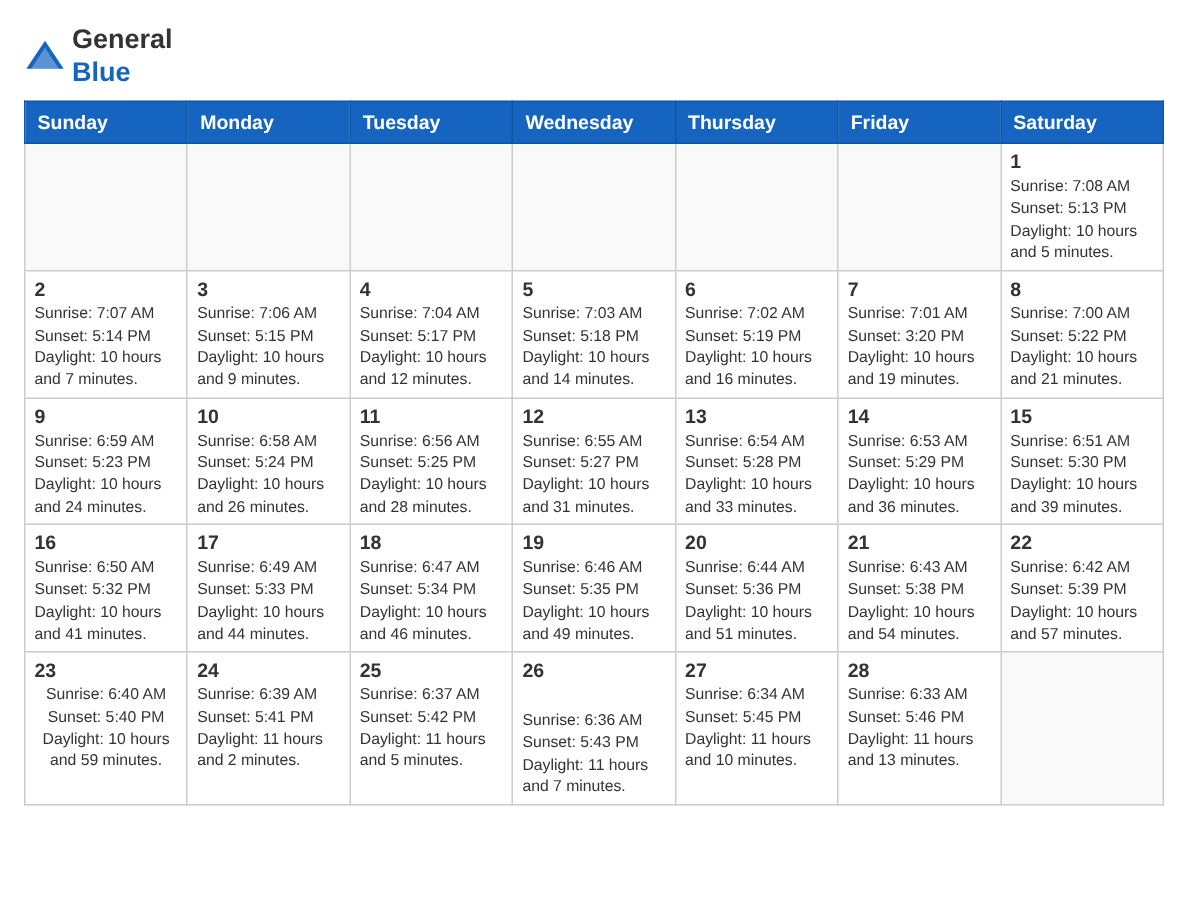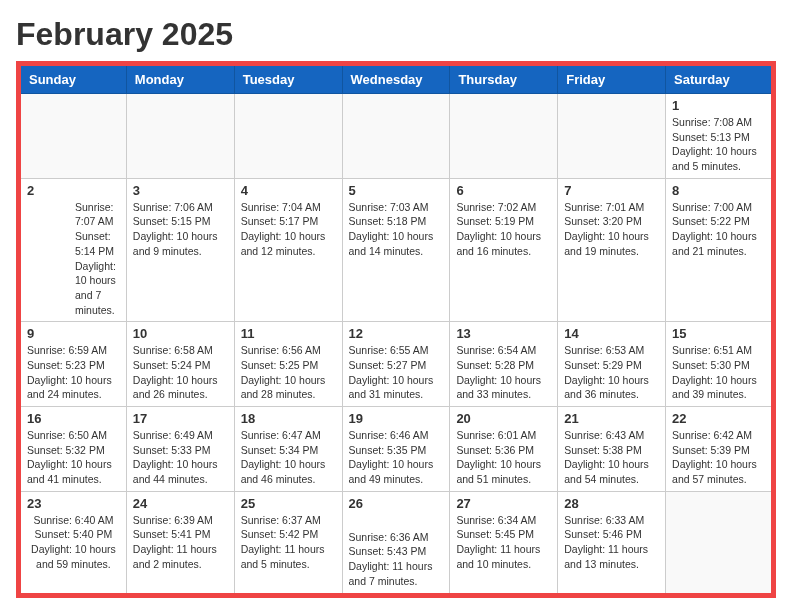--- a/index.html
+++ b/index.html
@@ -40,21 +40,21 @@
       font-weight: bold;
       color: #333;
     }
     .location {
       font-size: 14px;
       color: #555;
     }
     .calendar {
       width: 100%;
       border-collapse: collapse;
-      border: 5px solid #ef4444;
+      border: 1px solid #ef4444;
     }
     .calendar th {
       background-color: #1565c0;
       color: #fff;
       font-size: 13px;
       font-weight: bold;
       padding: 6px 8px;
       text-align: left;
       border: 1px solid #1055a0;
     }
@@ -78,22 +78,31 @@
       color: #333;
     }
     .empty-cell {
       background: #f9f9f9;
     }
   </style>
 </head>
 <body>
 
 <div class="header-area">
+  <div class="logo">
+    <svg class="logo-icon" viewBox="0 0 36 36">
+      <polygon points="18,4 34,28 2,28" fill="#1565c0"></polygon>
+      <polygon points="18,10 30,28 6,28" fill="#fff" opacity="0.3"></polygon>
+    </svg>
+    <div class="logo-text">
+      <div class="general">General</div>
+      <div class="blue">Blue</div>
+    </div>
+  </div>
   <div class="title-area">
-    <div class="month-title">February 2025</div>
   </div>
 </div>
 
 <table class="calendar">
   <thead>
     <tr>
     <th>Sunday</th>
         <th>Monday</th>
         <th>Tuesday</th>
         <th>Wednesday</th>
@@ -114,21 +123,21 @@
           <div class="day-num">1</div>
           <div class="day-info" style="white-space: pre-line;">Sunrise: 7:08 AM
 Sunset: 5:13 PM
 Daylight: 10 hours
 and 5 minutes.</div>
         </td>
       </tr>
       <tr>
         <td>
           <div class="day-num">2</div>
-          <div class="day-info" style="white-space: pre-line; margin-left: 48px;">Sunrise: 7:07 AM
+          <div class="day-info" style="white-space: pre-line;">Sunrise: 7:07 AM
 Sunset: 5:14 PM
 Daylight: 10 hours
 and 7 minutes.</div>
         </td>
         <td>
           <div class="day-num">3</div>
           <div class="day-info" style="white-space: pre-line;">Sunrise: 7:06 AM
 Sunset: 5:15 PM
 Daylight: 10 hours
 and 9 minutes.</div>
@@ -244,21 +253,21 @@
         </td>
         <td>
           <div class="day-num">19</div>
           <div class="day-info" style="white-space: pre-line;">Sunrise: 6:46 AM
 Sunset: 5:35 PM
 Daylight: 10 hours
 and 49 minutes.</div>
         </td>
         <td>
           <div class="day-num">20</div>
-          <div class="day-info" style="white-space: pre-line;">Sunrise: 6:01 AM
+          <div class="day-info" style="white-space: pre-line;">Sunrise: 6:44 AM
 Sunset: 5:36 PM
 Daylight: 10 hours
 and 51 minutes.</div>
         </td>
         <td>
           <div class="day-num">21</div>
           <div class="day-info" style="white-space: pre-line;">Sunrise: 6:43 AM
 Sunset: 5:38 PM
 Daylight: 10 hours
 and 54 minutes.</div>

